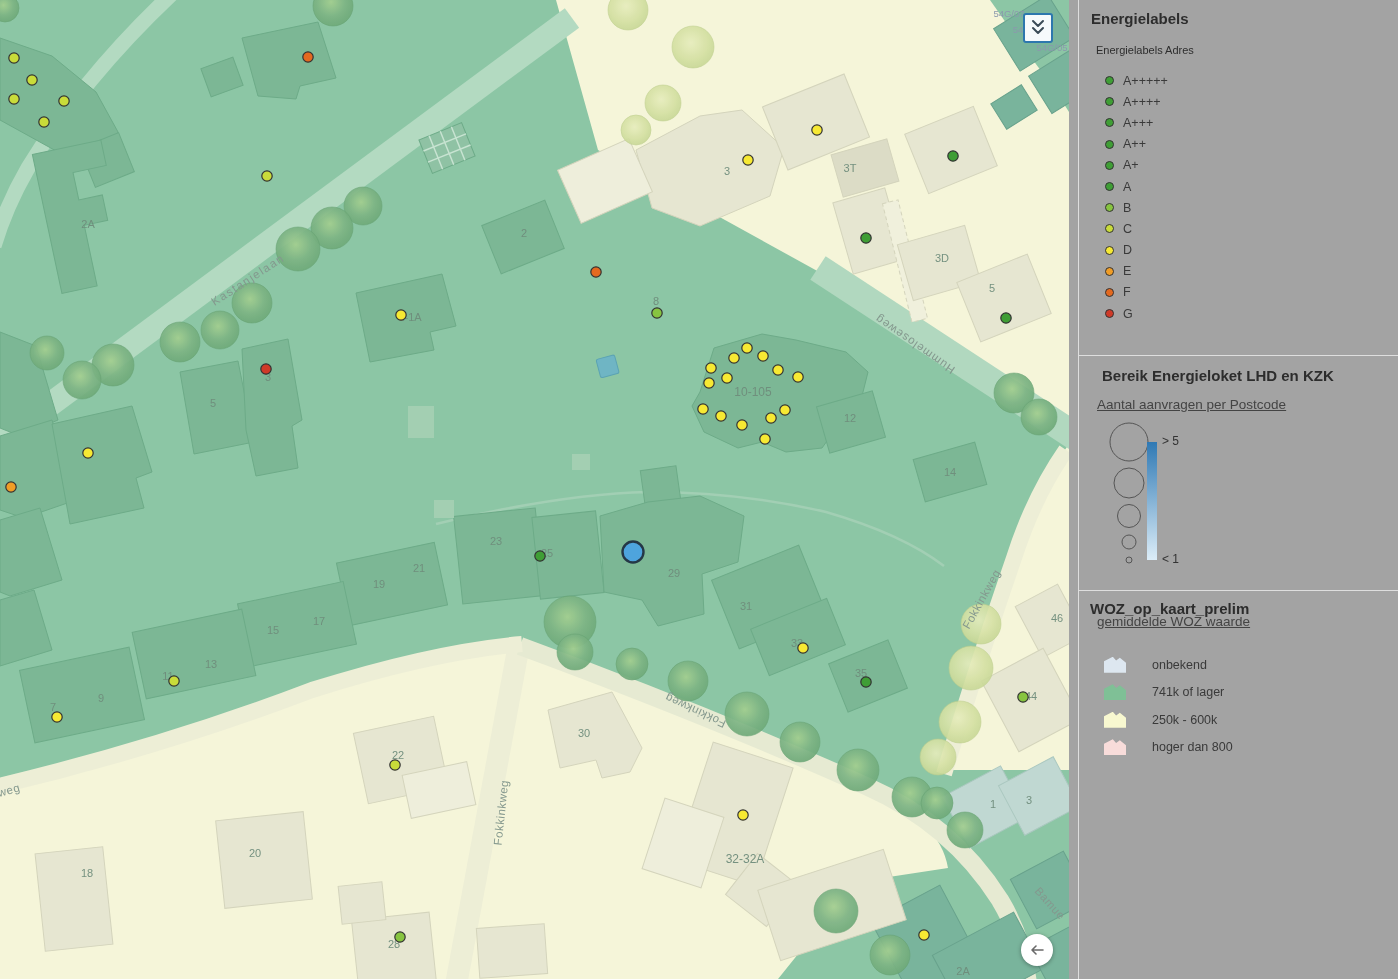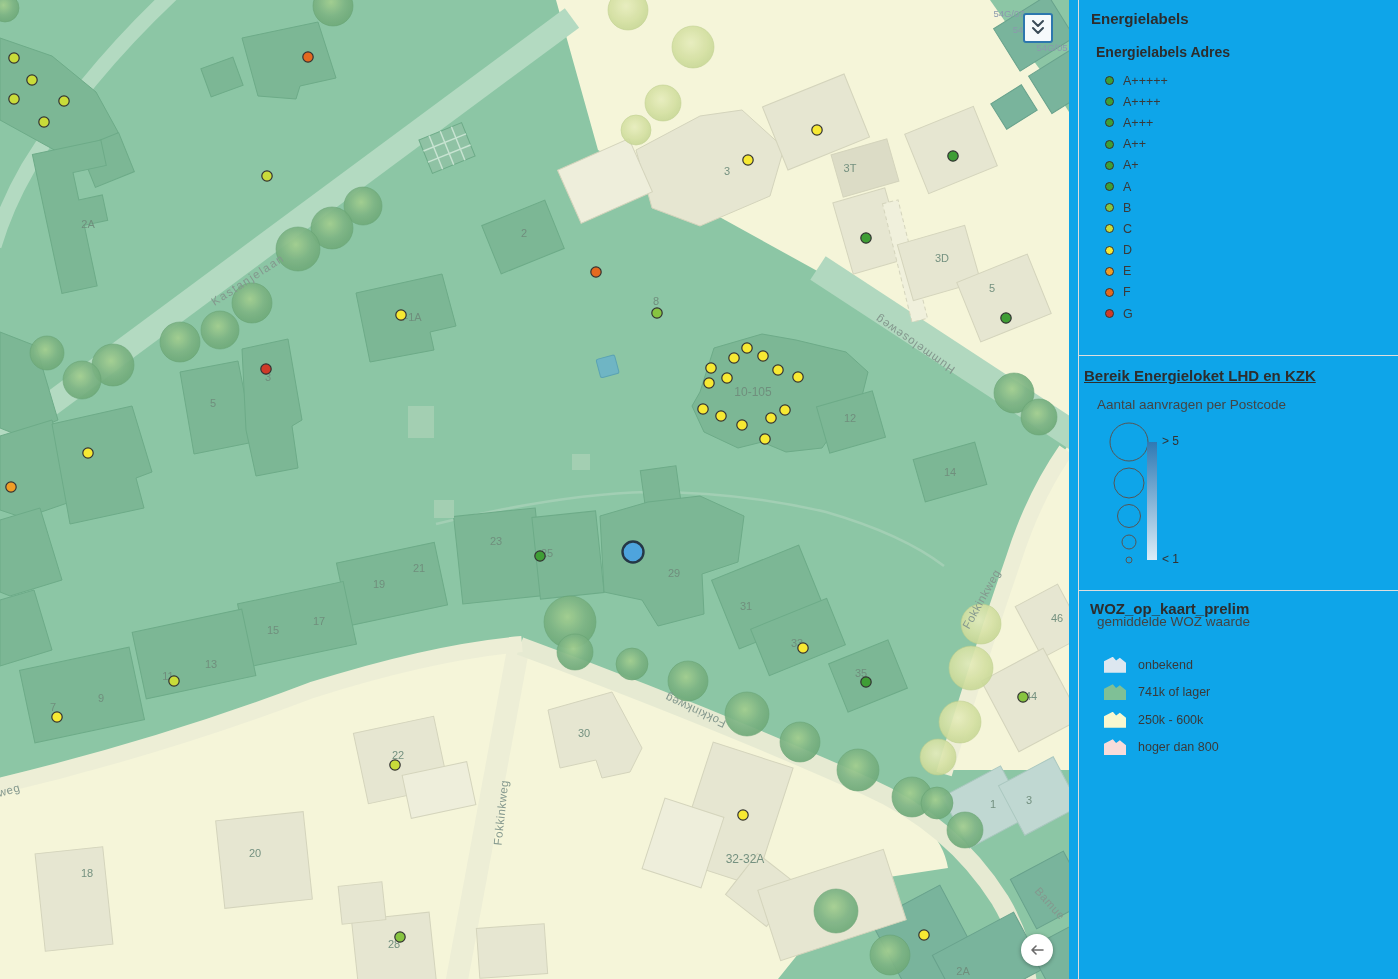--- a/index.html
+++ b/index.html
@@ -13,40 +13,40 @@
 
   .collapse-btn { position:absolute; left:1023px; top:13px; width:30px; height:30px;
     background:#f6fafc; border:2px solid #2d77ae; border-radius:3px; cursor:pointer;
     display:flex; align-items:center; justify-content:center; padding:0; }
   .back-btn { position:absolute; left:1021px; top:934px; width:32px; height:32px;
     border-radius:50%; background:#fff; border:none; cursor:pointer;
     box-shadow:0 1px 4px rgba(0,0,0,.35); display:flex; align-items:center; justify-content:center;
     color:#6a6a6a; font-size:16px; }
 
   
-  .panel { position:absolute; left:1069px; top:0; width:329px; height:979px; background:#0ea5e9; }
+  .panel { position:absolute; left:1069px; top:0; width:329px; height:979px; background:#a3a3a3; }
   .panel .vline { position:absolute; left:9px; top:0; width:1px; height:979px; background:#dedede; }
   .hline { position:absolute; left:9px; right:0; height:1px; background:#dedede; }
 
   .sec-title { position:absolute; font-weight:bold; font-size:15px; color:#2d2d2d; white-space:nowrap; }
-  .sec-sub   { position:absolute; font-weight:bold; font-size:14px; color:#2d2d2d; white-space:nowrap; }
-  .sec-sub2  { position:absolute; font-size:13.5px; color:#444; white-space:nowrap; }
+  .sec-sub   { position:absolute; font-weight:normal; font-size:11px; color:#2d2d2d; white-space:nowrap; }
+  .sec-sub2  { position:absolute; font-size:13.5px; color:#444; white-space:nowrap;text-decoration:underline; }
 
   .legend-list { position:absolute; left:36px; top:70px; }
   .legend-row { height:21.2px; display:flex; align-items:center; }
   .legend-dot { width:9px; height:9px; border-radius:50%; border:1.5px solid #333; margin-right:9px; flex:none; }
   .legend-row span { font-size:12.5px; color:#3a3a3a; }
 
   .circ-svg { position:absolute; left:28px; top:418px; }
   .grad-bar { position:absolute; left:78px; top:442px; width:10px; height:118px; }
   .grad-max { position:absolute; left:93px; top:434px; font-size:12px; color:#333; }
   .grad-min { position:absolute; left:93px; top:552px; font-size:12px; color:#333; }
 
   .woz-list { position:absolute; left:35px; top:651px; }
-  .woz-row { height:27.5px; display:flex; align-items:center; }
+  .woz-row { height:27.5px; display:flex; align-items:center;gap:14px; }
   .woz-swatch { width:22px; height:16px; margin-right:12px; flex:none;
     clip-path:polygon(0 28%, 40% 0, 55% 24%, 72% 6%, 100% 38%, 100% 100%, 0 100%); }
   .woz-row span { font-size:12.5px; color:#3a3a3a; }
 </style>
 </head>
 <body>
 
 <div class="app">
 
   <div class="map">
@@ -362,21 +362,21 @@
           <span>F</span>
         </div>
         <div class="legend-row">
           <span class="legend-dot" style="background: rgb(207, 58, 40);"></span>
           <span>G</span>
         </div>
       </div>
 
     <div class="hline" style="top:355px;"></div>
 
-    <div class="sec-title" style="left:15px; top:367px;text-decoration:underline;">Bereik Energieloket LHD en KZK</div>
+    <div class="sec-title" style="left:33px; top:367px;">Bereik Energieloket LHD en KZK</div>
     <div class="sec-sub2" style="left:28px; top:397px;">Aantal aanvragen per Postcode</div>
     <svg class="circ-svg" id="circ-svg" width="70" height="160">
         <circle cx="32" cy="24" r="19" fill="none" stroke="#555" stroke-width="1"></circle>
         <circle cx="32" cy="65" r="15" fill="none" stroke="#555" stroke-width="1"></circle>
         <circle cx="32" cy="98" r="11.5" fill="none" stroke="#555" stroke-width="1"></circle>
         <circle cx="32" cy="124" r="7" fill="none" stroke="#555" stroke-width="1"></circle>
         <circle cx="32" cy="142" r="3" fill="none" stroke="#555" stroke-width="1"></circle>
       </svg>
     <div class="grad-bar" id="grad-bar" style="background: linear-gradient(rgb(47, 121, 180), rgb(220, 237, 248));"></div>
     <div class="grad-max">&gt; 5</div>

